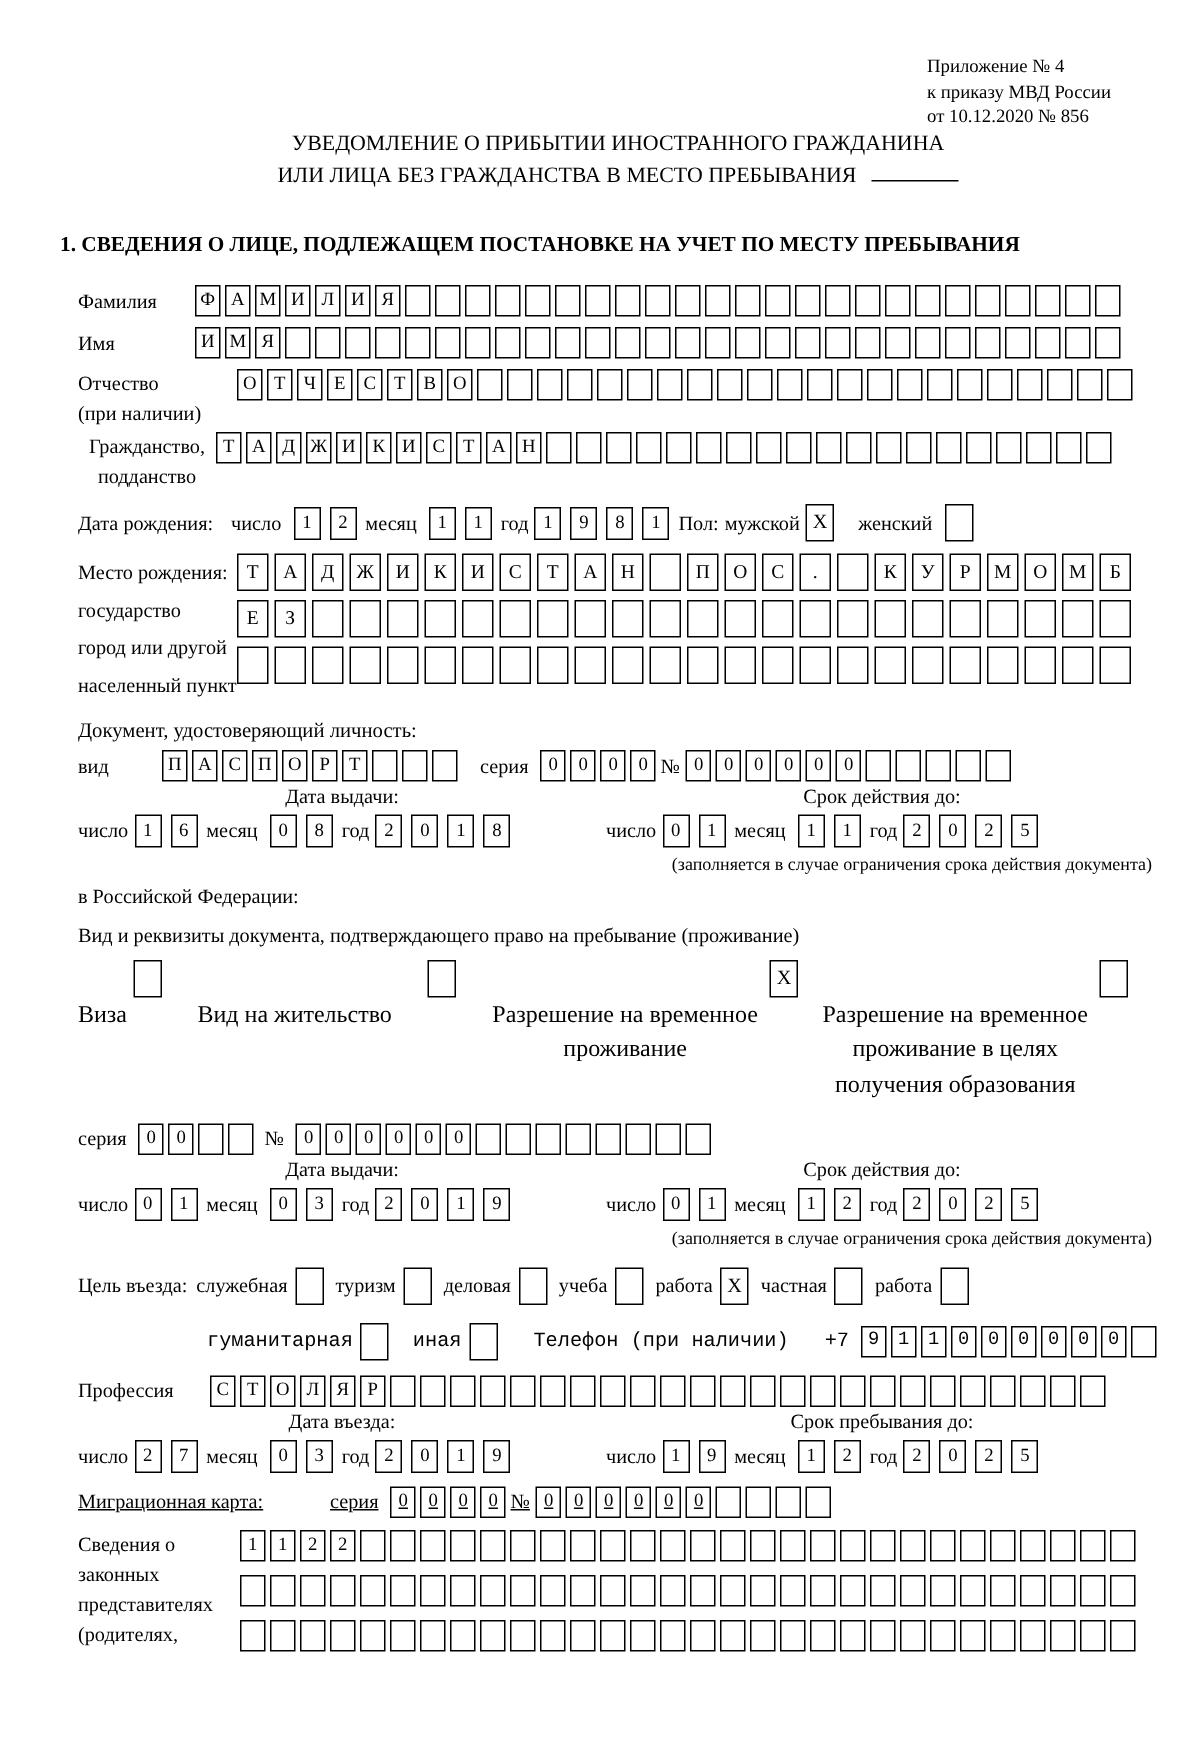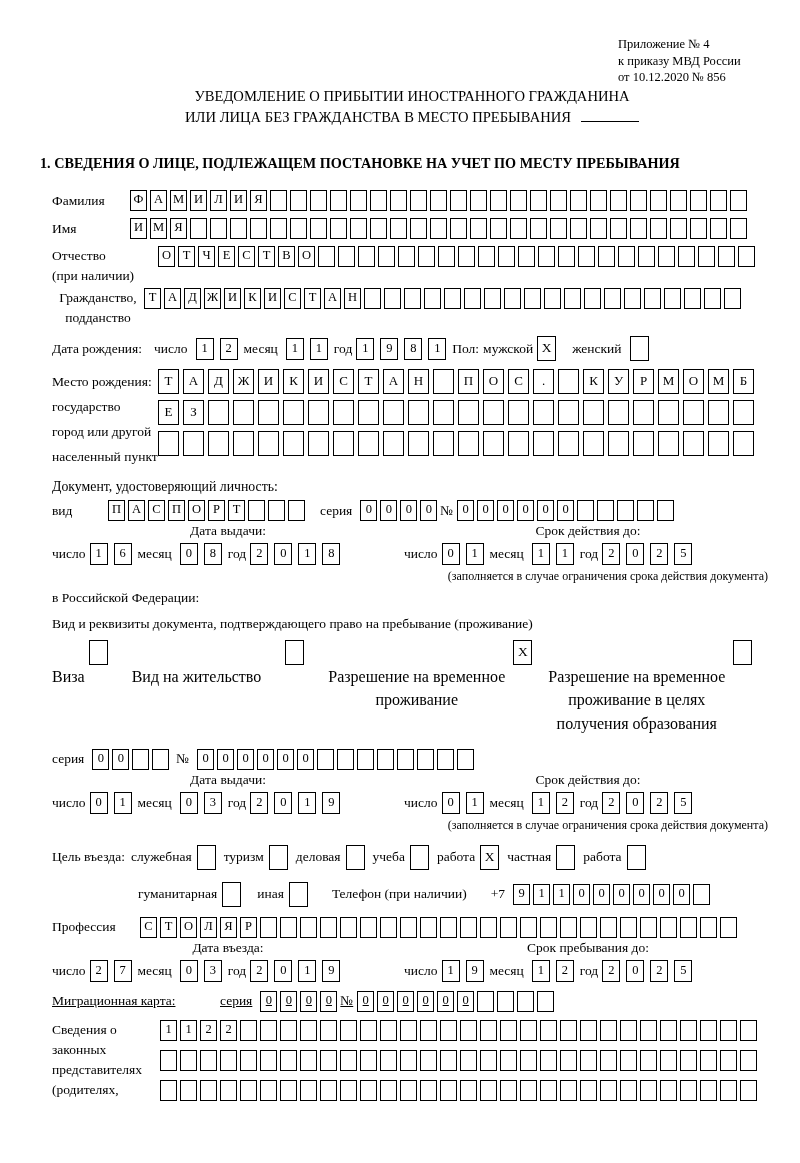--- a/index.html
+++ b/index.html
@@ -585,21 +585,21 @@
     <span class="p-item">
         <span class="lbl">частная</span>
         <span class="cb"></span>
       </span>
     <span class="p-item">
         <span class="lbl">работа</span>
         <span class="cb"></span>
       </span>
   </div>
 
-  <div class="purpose-row" style="padding-left:86px;">
+  <div class="purpose-row" style="padding-left:86px;font-family:Liberation Mono, monospace;">
     <span class="p-item">
         <span class="lbl">гуманитарная</span>
         <span class="cb"></span>
       </span>
     <span class="gap8"></span>
     <span class="p-item">
         <span class="lbl">иная</span>
         <span class="cb"></span>
       </span>
     <span class="gap16"></span>

